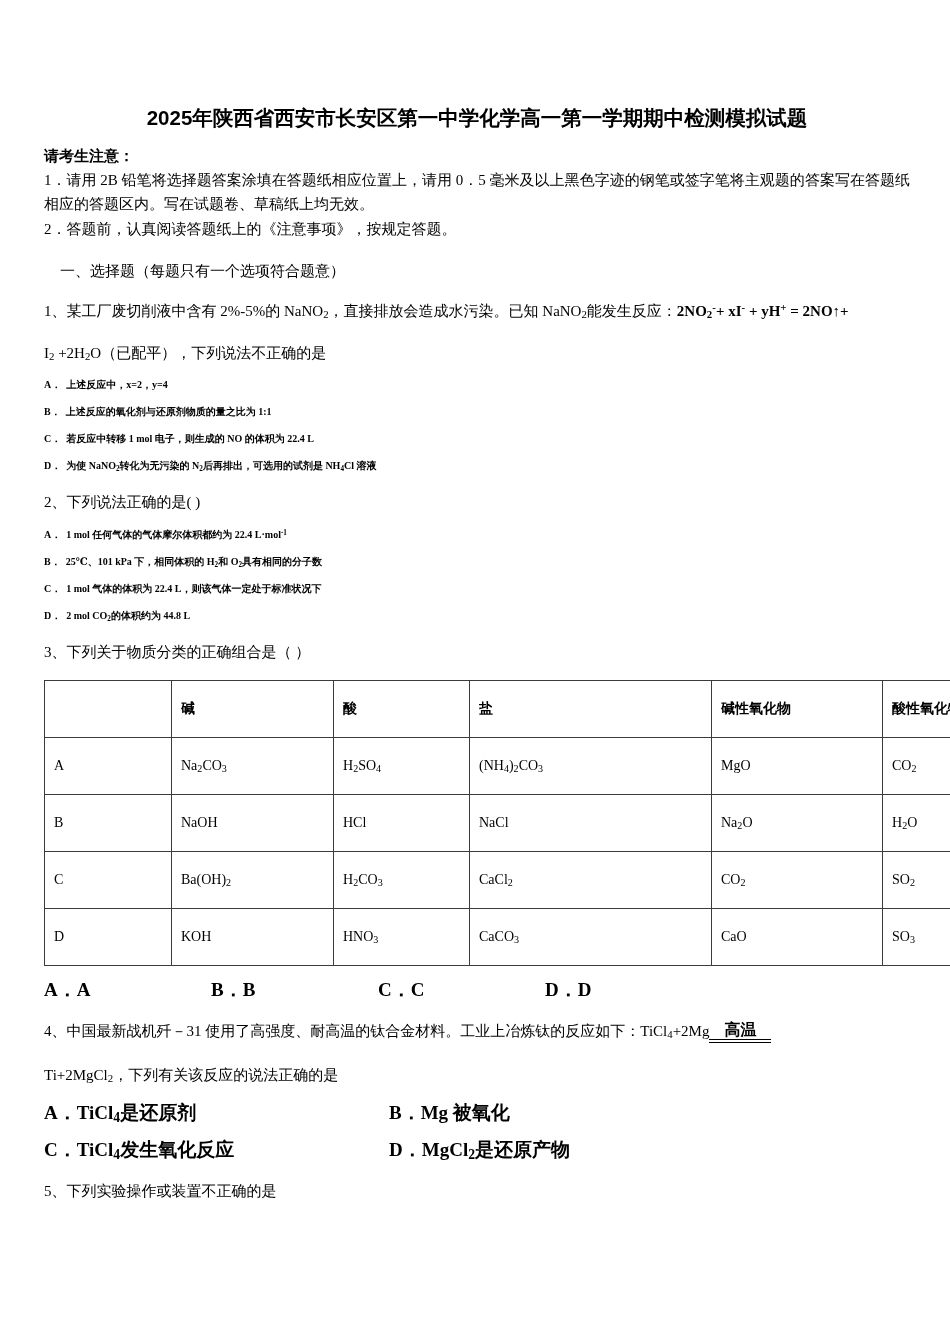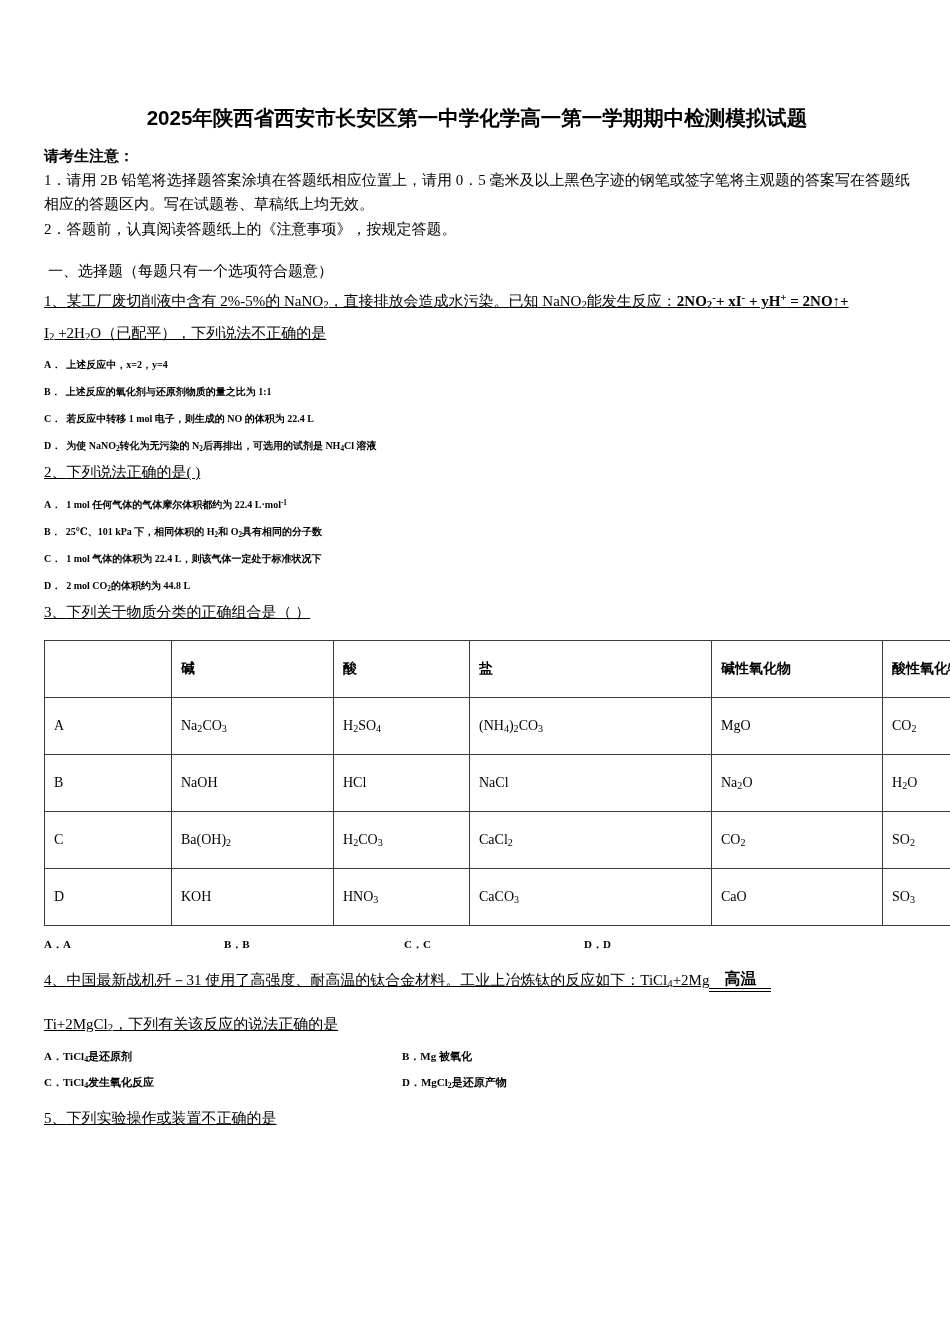--- a/index.html
+++ b/index.html
@@ -48,46 +48,44 @@
   .notice-line {
     font-size: 15px;
     line-height: 1.62;
     margin: 0;
     text-align: justify;
   }
 
   .section-head {
     font-size: 15px;
     line-height: 1.6;
-    margin: 18px 0 0 4px;
+    margin: 18px 0 0 16px;
   }
 
   .q-stem {
     font-size: 15px;
     line-height: 1.72;
-    margin: 6px 0 0 0;
+    margin: 16px 0 0 0;
     text-align: justify;
-    text-decoration: underline;
   }
 
   .opt {
     font-size: 10px;
     font-weight: bold;
     line-height: 1.6;
     margin: 11px 0 0 0;
   }
   .opt .lab { margin-right: 5px; }
 
   
   .opt-row {
     display: flex;
     margin-top: 11px;
-    font-size: 11px;
-    font-weight: bold;
-    gap: 13px;
+    font-size: 19px;
+    font-weight: bold;
   }
   .opt-row .cell { flex: 0 0 auto; }
   .opt-row.quad .cell { width: 167px; }
   .opt-row.duo .cell { width: 345px; }
 
   sub {
     font-size: 0.72em;
     vertical-align: -0.22em;
     line-height: 0;
   }

